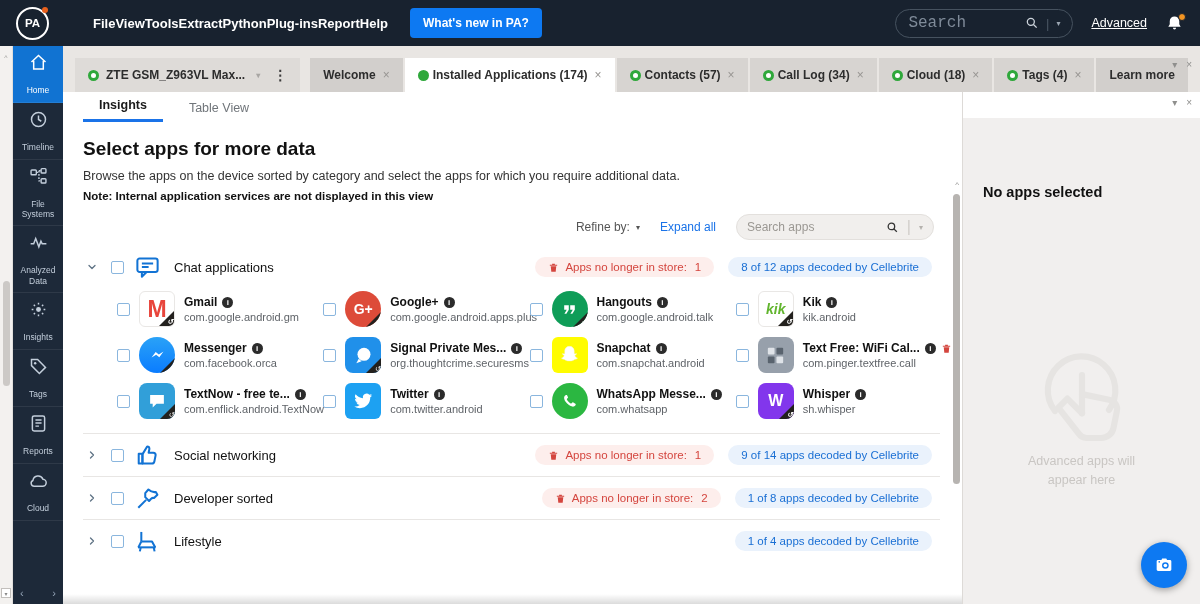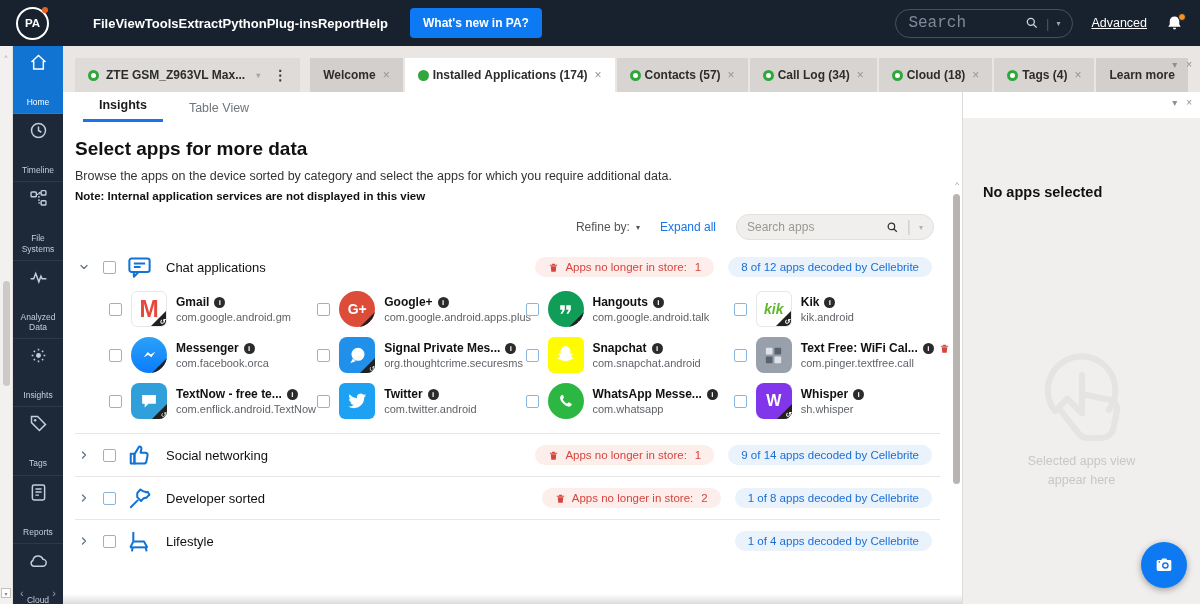--- a/index.html
+++ b/index.html
@@ -26,21 +26,21 @@
   .bell .dot-badge{position:absolute;top:-1px;right:-2px;width:8px;height:8px;background:#f29422;border-radius:50%;border:1px solid #18222f}
 
   
   .body-row{flex:1;display:flex;min-height:0}
   .edge-strip{width:13px;flex:0 0 13px;background:#f3f1ef;border-right:1px solid #e2dfdc;position:relative}
   .edge-strip .up{position:absolute;top:8px;left:0;right:0;text-align:center;color:#9a9a98;font-size:7px}
   .edge-strip .thumb{position:absolute;top:235px;left:3px;width:7px;height:105px;background:#ccc9c6;border-radius:4px}
   .edge-strip .bottom-box{position:absolute;bottom:6px;left:1px;width:10px;height:10px;border:1px solid #c2bfbc;background:#fff;font-size:6px;color:#888;display:flex;align-items:center;justify-content:center}
 
   .sidebar{width:50px;flex:0 0 50px;background:#1d2939;display:flex;flex-direction:column;position:relative}
-  .side-item{display:flex;flex-direction:column;align-items:center;justify-content:center;gap:20px;min-height:57px;padding:6px 2px;color:#c3cedb;border-bottom:1px solid rgba(255,255,255,.08);cursor:pointer}
+  .side-item{display:flex;flex-direction:column;align-items:center;justify-content:center;gap:8px;min-height:57px;padding:6px 2px;color:#c3cedb;border-bottom:1px solid rgba(255,255,255,.08);cursor:pointer}
   .side-item svg{width:21px;height:21px;flex:0 0 21px}
   .side-item .lbl{font-size:8.5px;text-align:center;line-height:1.2}
   .side-item.active{background:#1173d2;color:#fff}
   .side-arrows{position:absolute;bottom:5px;left:0;right:0;display:flex;justify-content:space-between;padding:0 7px;color:#93a3b6;font-size:11px}
   .side-arrows span{cursor:pointer}
 
   .main-col{flex:1;display:flex;flex-direction:column;min-width:0;background:#e9e6e3}
   
   .tabstrip{height:46px;flex:0 0 46px;display:flex;align-items:flex-end;padding-left:12px;position:relative;white-space:nowrap;overflow:hidden}
   .tab{height:34px;display:inline-flex;align-items:center;gap:4px;padding:0 13px;font-size:12px;font-weight:700;color:#2d2d2d;background:#d7d4d1;margin-right:2px;cursor:pointer}
@@ -56,21 +56,21 @@
   .strip-icons{position:absolute;right:8px;top:13px;display:flex;gap:9px;color:#8f8f8d;font-size:10px}
   .strip-icons span{cursor:pointer}
 
   
   .content-row{flex:1;display:flex;min-height:0;background:#fff}
   .center-col{flex:1;min-width:0;display:flex;flex-direction:column;position:relative;background:#fff}
   .subtabs{height:30px;flex:0 0 30px;display:flex;align-items:flex-end;gap:10px;padding-left:20px;background:#fff}
   .subtab{font-size:12.5px;color:#70757a;padding:6px 16px 7px;cursor:pointer}
   .subtab.active{color:#1a1a1a;font-weight:700;border-bottom:3px solid #1a73e8}
 
-  .page{flex:1;padding:10px 22px 0 12px;position:relative;overflow:hidden}
+  .page{flex:1;padding:10px 22px 0 20px;position:relative;overflow:hidden}
   .page::after{content:"";position:absolute;left:0;right:0;bottom:0;height:10px;background:linear-gradient(180deg,rgba(0,0,0,0),rgba(0,0,0,.14));pointer-events:none}
   .page-title{font-size:19px;font-weight:700;color:#111;margin:6px 0 9px}
   .desc{font-size:12.5px;color:#333;margin-bottom:7px}
   .note{font-size:11.5px;font-weight:700;color:#111}
 
   .controls{display:flex;align-items:center;justify-content:flex-end;gap:20px;margin:12px 6px 6px 0;height:26px}
   .refine{font-size:12px;color:#555;display:flex;gap:6px;align-items:center;cursor:pointer}
   .refine .caret{font-size:8px;color:#555}
   .expand{font-size:12px;color:#1a73e8;cursor:pointer}
   .apps-search{display:flex;align-items:center;background:#f1efed;border:1px solid #e3e0dd;border-radius:14px;height:26px;width:198px;padding:0 10px;gap:8px}
@@ -650,21 +650,21 @@
               <span>×</span>
             </div>
           </div>
           <h2 class="rp-title">No apps selected</h2>
           <svg class="rp-hand" viewBox="0 0 120 120" fill="none" stroke="currentColor" stroke-width="5.5" stroke-linecap="round" stroke-linejoin="round">
             <path d="M36 72a30 30 0 1 1 48-1"></path>
             <path d="M60 40v34"></path>
             <path d="M60 74L47 61l-8 8 18 23a9 9 0 0 0 7 4h13a11 11 0 0 0 11-9l3-15c1-5-2-9-7-10l-24-5"></path>
           </svg>
           <div class="rp-hint">
-            <span>Selected apps view</span><br>
+            <span>Advanced apps will</span><br>
             <span>appear here</span>
           </div>
           <button class="fab">
             <svg width="22" height="22" viewBox="0 0 24 24" fill="#fff">
                 <path d="M9.2 6.5L10 5h4.5l.8 1.5h3.2c.8 0 1.5.7 1.5 1.5v9c0 .8-.7 1.5-1.5 1.5h-13C4.7 18.5 4 17.8 4 17V8c0-.8.7-1.5 1.5-1.5h3.7z"></path>
                 <circle cx="13.5" cy="12.5" r="3.6" fill="#0d79f2"></circle>
                 <circle cx="13.5" cy="12.5" r="2" fill="#fff"></circle>
                 <circle cx="6.8" cy="8.6" r=".9" fill="#0d79f2"></circle>
               </svg>
           </button>

